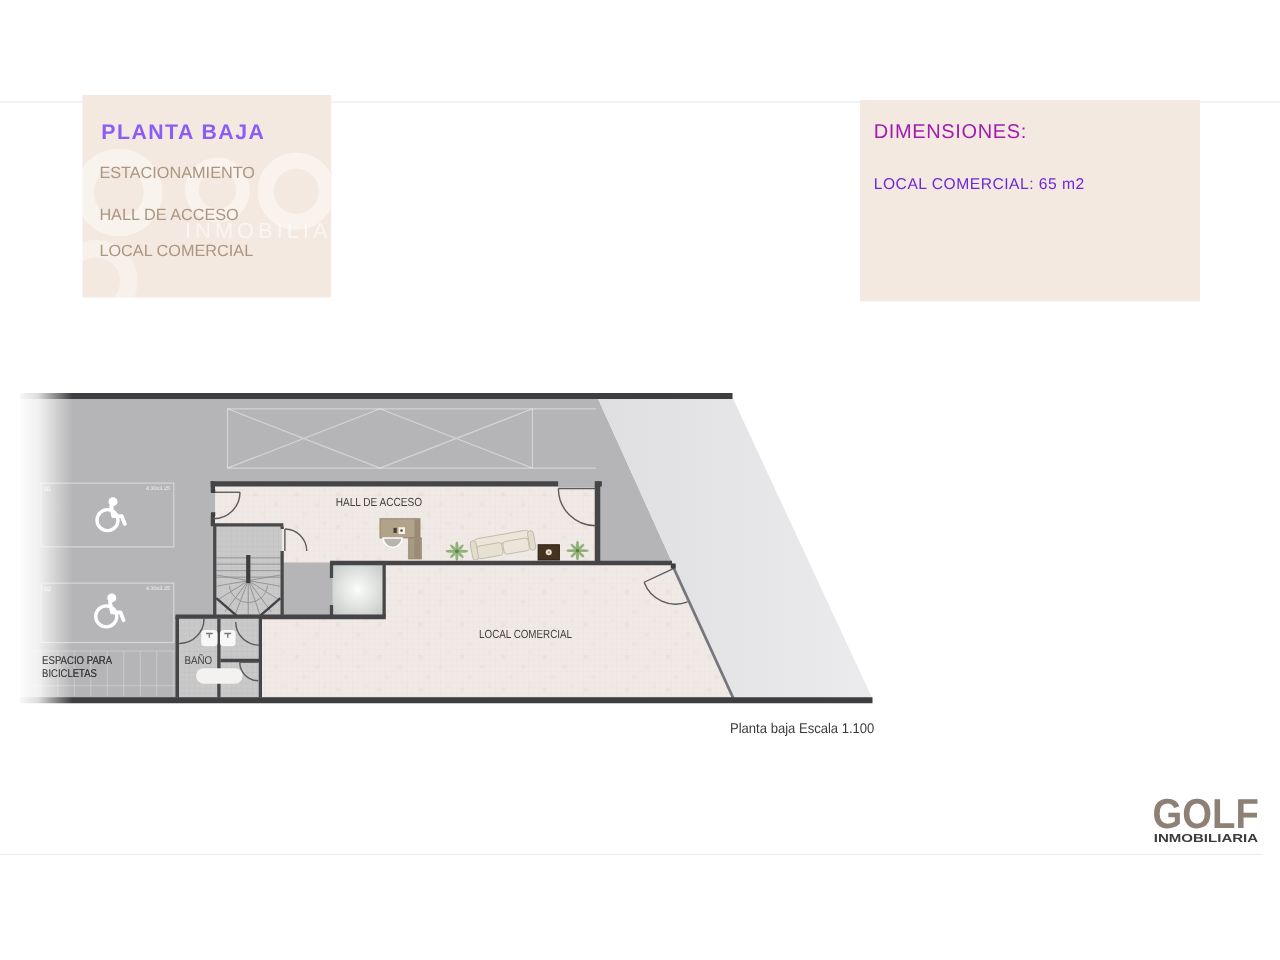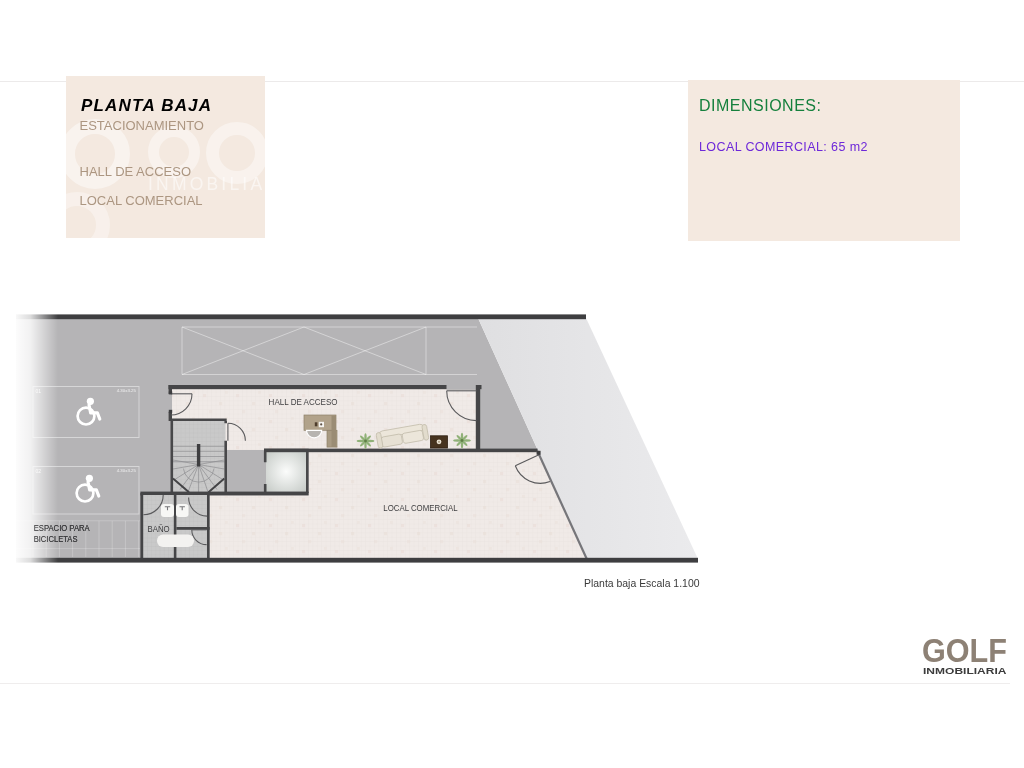--- a/index.html
+++ b/index.html
@@ -18,32 +18,32 @@
   <div class="abs" style="left:-6px;top:43px;width:40px;height:40px;border:15px solid rgba(255,255,255,0.45);border-radius:50%;"></div>
 
   <div class="abs" style="left:82px;top:50px;width:30px;height:30px;border:11px solid rgba(255,255,255,0.42);border-radius:50%;"></div>
 
   <div class="abs" style="left:140px;top:46px;width:36px;height:36px;border:13px solid rgba(255,255,255,0.42);border-radius:50%;"></div>
 
   <div class="abs" style="left:-22px;top:116px;width:38px;height:38px;border:14px solid rgba(255,255,255,0.35);border-radius:50%;"></div>
 
   <div class="abs" style="left:82px;top:100px;font-size:17.5px;color:rgba(255,255,255,0.55);letter-spacing:3.2px;white-space:nowrap;line-height:1;">INMOBILIA</div>
 
-  <div class="abs" style="left:15px;top:20px;font-size:17px;font-weight:bold;color:#000000;letter-spacing:1.2px;font-style:italic;">PLANTA BAJA</div>
-
-  <div class="abs" style="left:13.5px;top:42px;font-size:13px;color:#ac9681;letter-spacing:0px;">ESTACIONAMIENTO</div>
+  <div class="abs" style="left:15px;top:20px;font-size:17px;font-weight:bold;color:#8b5cf6;letter-spacing:1.2px;">PLANTA BAJA</div>
+
+  <div class="abs" style="left:13.5px;top:54px;font-size:13px;color:#ac9681;letter-spacing:0px;">ESTACIONAMIENTO</div>
 
   <div class="abs" style="left:13.5px;top:88px;font-size:13px;color:#ac9681;letter-spacing:0px;">HALL DE ACCESO</div>
 
   <div class="abs" style="left:13.5px;top:117px;font-size:13px;color:#ac9681;letter-spacing:0px;">LOCAL COMERCIAL</div>
 </div>
 
 <div class="abs" style="left:688px;top:80px;width:272px;height:161px;background:#f4e9e0;">
 
-  <div class="abs" style="left:11px;top:17px;font-size:16px;color:#15803d;letter-spacing:0.5px;">DIMENSIONES:</div>
+  <div class="abs" style="left:11px;top:17px;font-size:16px;color:#a21caf;letter-spacing:0.5px;">DIMENSIONES:</div>
 
   <div class="abs" style="left:11px;top:60px;font-size:12.5px;color:#6d28d9;letter-spacing:0.4px;">LOCAL COMERCIAL: 65 m2</div>
 </div>
 
 <svg class="abs" style="left:0;top:0;" width="1024" height="768" viewBox="0 0 1024 768">
   <defs>
     <pattern id="pinktile" width="4.4" height="4.4" patternUnits="userSpaceOnUse">
       <rect width="4.4" height="4.4" fill="#f0eae7"></rect>
       <path d="M0 0H4.4M0 0V4.4" stroke="#e7dfdc" stroke-width="0.55" fill="none"></path>
     </pattern>

